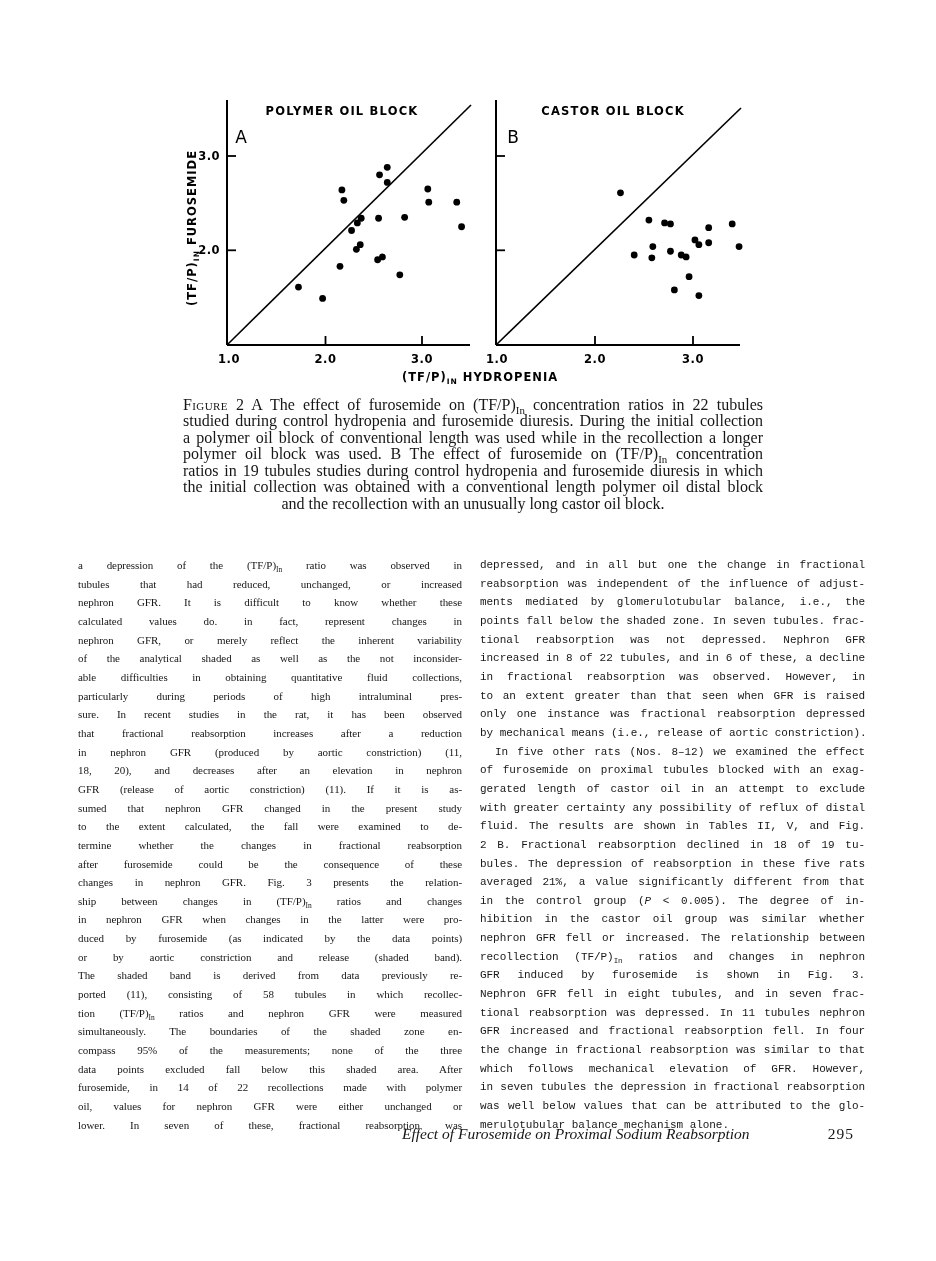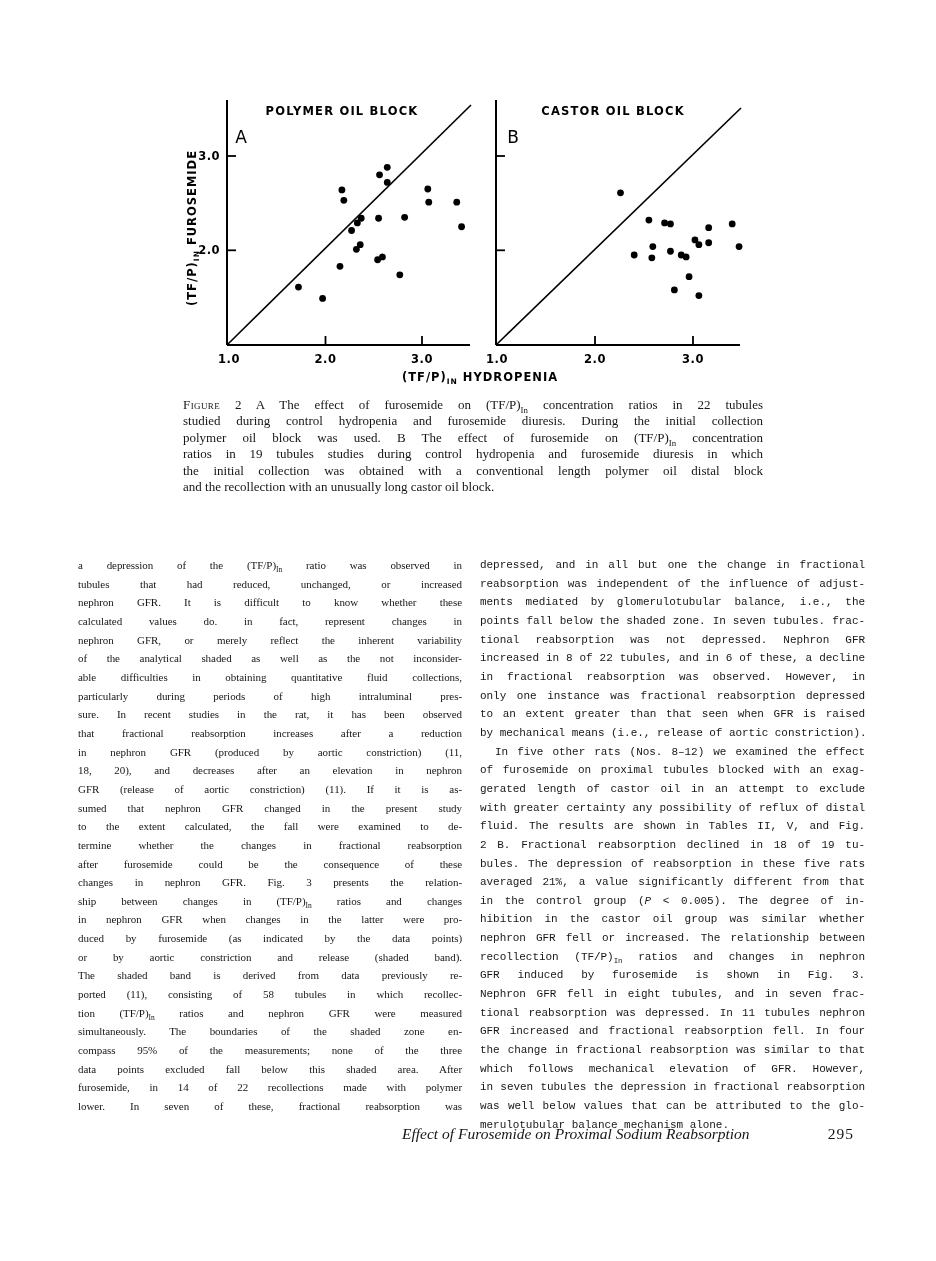--- a/index.html
+++ b/index.html
@@ -2,22 +2,22 @@
 <html><head>
 <meta charset="utf-8">
 <style>
   html,body{margin:0;padding:0;}
   body{
     width:936px;height:1261px;position:relative;background:#ffffff;
     font-family:"Liberation Serif", serif;color:#161616;overflow:hidden;
     -webkit-font-smoothing:antialiased;
   }
   .figure-area{position:absolute;left:183px;top:95px;width:700px;height:310px;}
-  .caption{position:absolute;left:183px;top:397px;width:580px;font-size:13px;line-height:16.45px;}
-  .caption .line{width:100%;white-space:nowrap;}
+  .caption{position:absolute;left:183px;top:397px;width:580px;font-size:16px;line-height:16.45px;}
+  .caption .line{width:100%;white-space:nowrap;text-align:center;}
   .col{position:absolute;top:556px;font-size:11px;line-height:18.65px;letter-spacing:-0.05px;}
   .col-left{left:78px;width:384px;}
   .col-right{left:480px;width:385px;font-family:Liberation Mono, monospace;}
   .line{display:block;width:100%;white-space:nowrap;text-align:left;}
   .line.j{text-align:justify;text-align-last:justify;text-justify:inter-word;}
   .line.ind{padding-left:15px;box-sizing:border-box;}
   sub{font-size:68%;line-height:0;}
   .sc{font-variant:small-caps;letter-spacing:0.4px;}
   .it{font-style:italic;}
   .footer{
@@ -106,20 +106,21 @@
         <circle cx="491.38" cy="194.90599999999998" r="3.4" fill="#000"></circle>
         <circle cx="515.88" cy="200.564" r="3.4" fill="#000"></circle>
       </g>
       <text x="297" y="286" text-anchor="middle" font-size="11.5" font-weight="bold" letter-spacing="1"><tspan>(TF/P)</tspan><tspan dy="3" font-size="7.5">IN</tspan><tspan dy="-3"> HYDROPENIA</tspan></text>
     </svg>
 </div>
 
 <div class="caption" id="caption">
     <div class="line j"><span class="sc">Figure</span> 2 A  The effect of furosemide on (TF/P)<sub>In</sub> concentration ratios in 22 tubules</div>
     <div class="line j">studied during control hydropenia and furosemide diuresis. During the initial collection</div>
+    <div class="line j">a polymer oil block of conventional length was used while in the recollection a longer</div>
     <div class="line j">polymer oil block was used.  B  The effect of furosemide on (TF/P)<sub>In</sub> concentration</div>
     <div class="line j">ratios in 19 tubules studies during control hydropenia and furosemide diuresis in which</div>
     <div class="line j">the initial collection was obtained with a conventional length polymer oil distal block</div>
     <div class="line">and the recollection with an unusually long castor oil block.</div>
   </div>
 
 <div class="col col-left" id="col-left">
     <div class="line j">a depression of the (TF/P)<sub>In</sub> ratio was observed in</div>
     <div class="line j">tubules that had reduced, unchanged, or increased</div>
     <div class="line j">nephron GFR. It is difficult to know whether these</div>
@@ -142,32 +143,33 @@
     <div class="line j">in nephron GFR when changes in the latter were pro-</div>
     <div class="line j">duced by furosemide (as indicated by the data points)</div>
     <div class="line j">or by aortic constriction and release (shaded band).</div>
     <div class="line j">The shaded band is derived from data previously re-</div>
     <div class="line j">ported (11), consisting of 58 tubules in which recollec-</div>
     <div class="line j">tion (TF/P)<sub>In</sub> ratios and nephron GFR were measured</div>
     <div class="line j">simultaneously. The boundaries of the shaded zone en-</div>
     <div class="line j">compass 95% of the measurements; none of the three</div>
     <div class="line j">data points excluded fall below this shaded area. After</div>
     <div class="line j">furosemide, in 14 of 22 recollections made with polymer</div>
+    <div class="line j">oil, values for nephron GFR were either unchanged or</div>
     <div class="line j">lower. In seven of these, fractional reabsorption was</div>
   </div>
 <div class="col col-right" id="col-right">
     <div class="line j">depressed, and in all but one the change in fractional</div>
     <div class="line j">reabsorption was independent of the influence of adjust-</div>
     <div class="line j">ments mediated by glomerulotubular balance, i.e., the</div>
     <div class="line j">points fall below the shaded zone. In seven tubules. frac-</div>
     <div class="line j">tional reabsorption was not depressed. Nephron GFR</div>
     <div class="line j">increased in 8 of 22 tubules, and in 6 of these, a decline</div>
     <div class="line j">in fractional reabsorption was observed. However, in</div>
+    <div class="line j">to an extent greater than that seen when GFR is raised</div>
     <div class="line j">only one instance was fractional reabsorption depressed</div>
-    <div class="line j">to an extent greater than that seen when GFR is raised</div>
     <div class="line j">by mechanical means (i.e., release of aortic constriction).</div>
     <div class="line j ind">In five other rats (Nos. 8–12) we examined the effect</div>
     <div class="line j">of furosemide on proximal tubules blocked with an exag-</div>
     <div class="line j">gerated length of castor oil in an attempt to exclude</div>
     <div class="line j">with greater certainty any possibility of reflux of distal</div>
     <div class="line j">fluid. The results are shown in Tables II, V, and Fig.</div>
     <div class="line j">2 B. Fractional reabsorption declined in 18 of 19 tu-</div>
     <div class="line j">bules. The depression of reabsorption in these five rats</div>
     <div class="line j">averaged 21%, a value significantly different from that</div>
     <div class="line j">in the control group (<span class="it">P</span> &lt; 0.005). The degree of in-</div>

